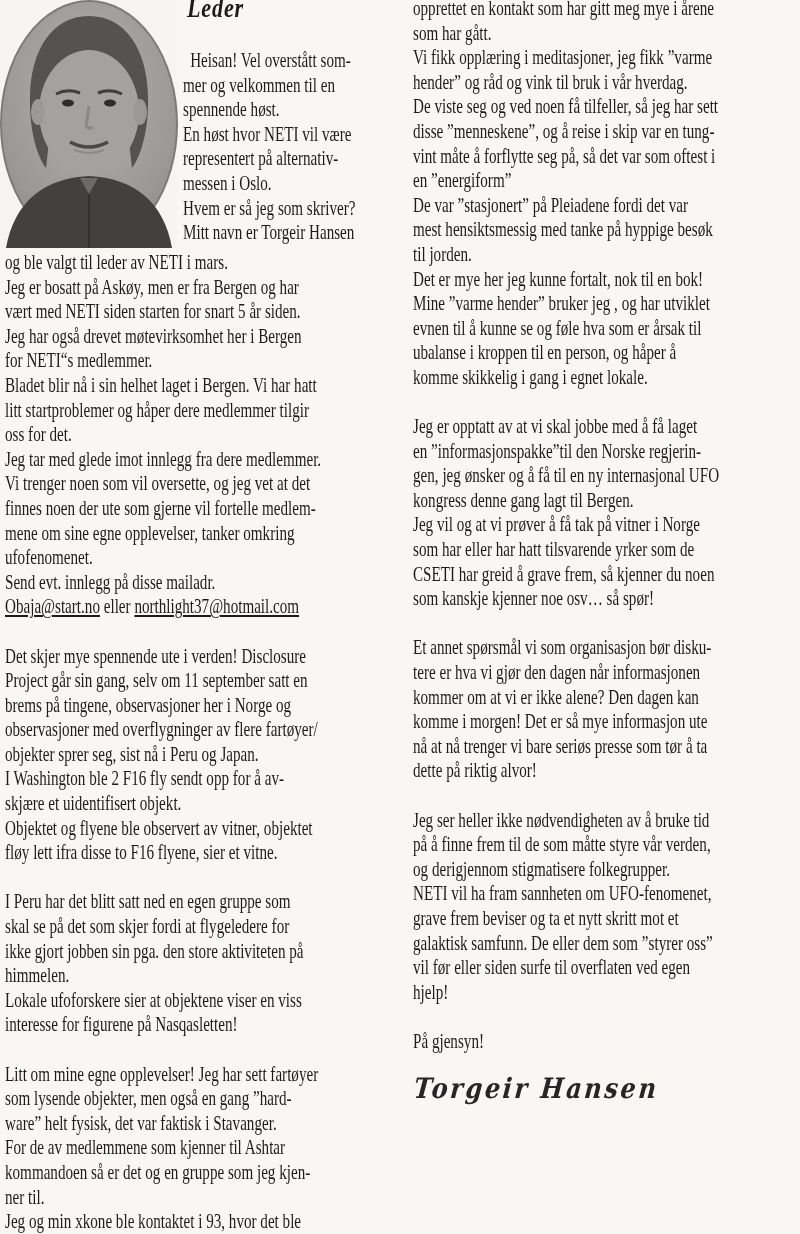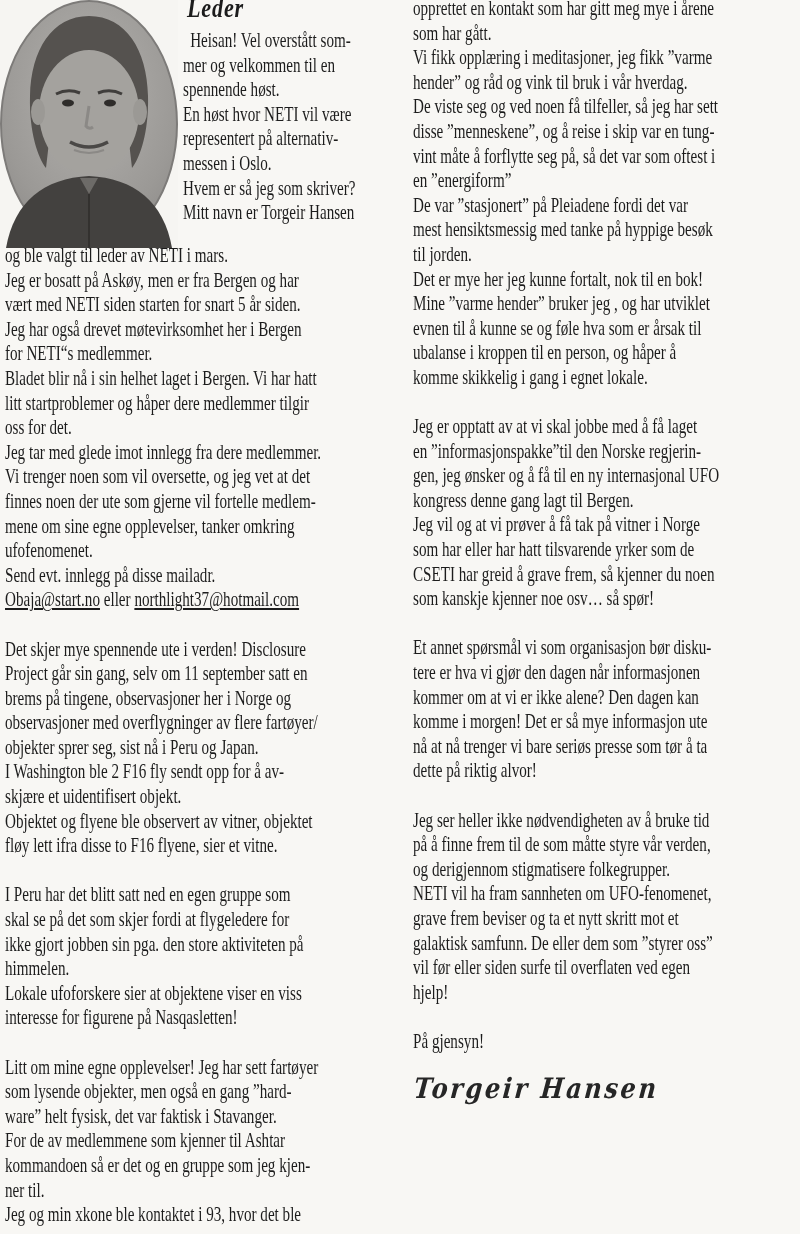--- a/index.html
+++ b/index.html
@@ -12,23 +12,23 @@
   .line{
     height:24.6px;line-height:24.6px;font-size:21px;white-space:nowrap;
     transform:scaleX(0.72);transform-origin:0 50%;
   }
   .u{text-decoration:underline;}
   .leder{
     position:absolute;left:187px;top:-7px;
     font-size:27px;font-weight:bold;font-style:italic;
     transform:scaleX(0.82);transform-origin:0 0;letter-spacing:1px;
   }
-  .intro{left:183px;top:28px;}
+  .intro{left:183px;top:48px;}
   .intro .line:first-child{padding-left:10px;}
-  .leftcol{left:5px;top:243px;}
+  .leftcol{left:5px;top:250px;}
   .rightcol{left:413px;top:-4px;}
   .photo{position:absolute;left:0;top:0;width:178px;height:248px;}
   .signature{
     position:absolute;left:414px;top:1072px;
     font-family:"DejaVu Serif", serif;font-style:italic;font-weight:bold;
     font-size:28px;letter-spacing:3px;
     transform:scaleX(0.86) skewX(-6deg);transform-origin:0 50%;
     color:#262626;
   }
 </style>

